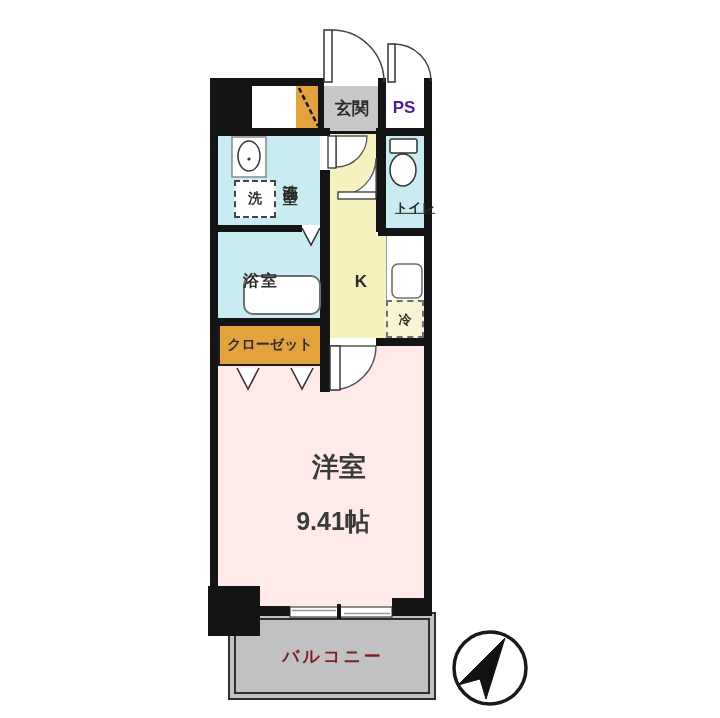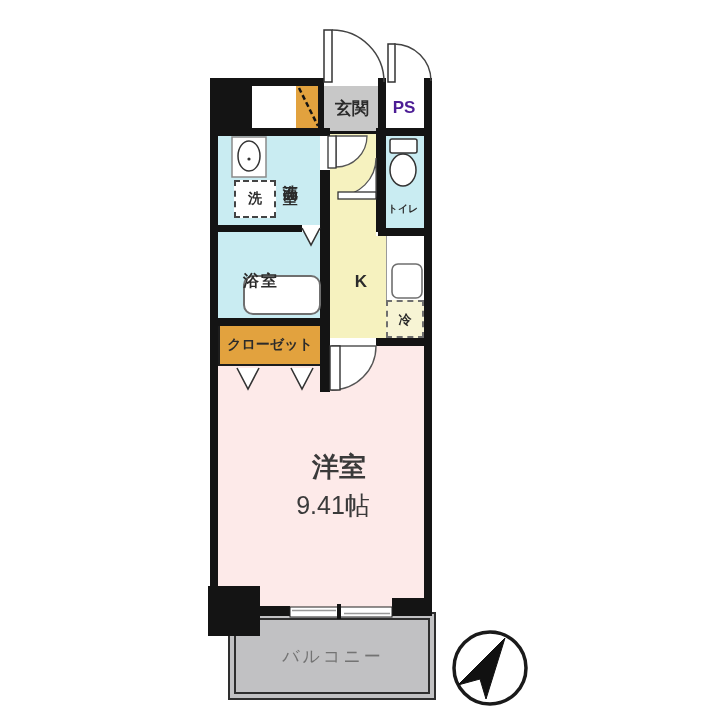--- a/index.html
+++ b/index.html
@@ -121,22 +121,22 @@
     <g>
       <circle cx="490" cy="668" r="36" fill="#ffffff" stroke="#1a1a1a" stroke-width="3.5"></circle>
       <polygon points="505,638 458,685 480,679 486,699" fill="#111" stroke="#111" stroke-width="1" stroke-linejoin="round"></polygon>
     </g>
   </svg>
 
   <div class="lbl" style="left:352px;top:109px;font-size:17px;font-weight:600;">玄関</div>
   <div class="lbl" style="left:404px;top:108px;font-size:17px;color:#4c1d95;font-weight:600;">PS</div>
   <div class="lbl vert" style="left:290px;top:176px;font-size:15px;font-weight:600;">洗面室</div>
   <div class="lbl" style="left:255px;top:199px;font-size:14px;font-weight:600;">洗</div>
-  <div class="lbl" style="left:403px;top:208px;font-size:10px;font-weight:600;">トイレ</div>
+  <div class="lbl" style="left:415px;top:208px;font-size:13px;font-weight:600;text-decoration:underline;">トイレ</div>
   <div class="lbl" style="left:261px;top:256px;font-size:16px;font-weight:600;letter-spacing:2px;margin-top:25px;">浴室</div>
   <div class="lbl" style="left:361px;top:282px;font-size:17px;font-weight:600;">K</div>
   <div class="lbl" style="left:405px;top:320px;font-size:13px;font-weight:600;">冷</div>
   <div class="lbl" style="left:270px;top:345px;font-size:14px;font-weight:600;">クローゼット</div>
   <div class="lbl" style="left:339px;top:468px;font-size:27px;font-weight:600;color:#3a3a3a;">洋室</div>
-  <div class="lbl" style="left:333px;top:506px;font-size:25px;font-weight:400;color:#3a3a3a;">9.41帖</div>
-  <div class="lbl" style="left:333px;top:657px;font-size:17px;font-weight:400;letter-spacing:3px;color:#737373;">バルコニー</div>
+  <div class="lbl" style="left:333px;top:522px;font-size:25px;font-weight:700;color:#3a3a3a;">9.41帖</div>
+  <div class="lbl" style="left:333px;top:657px;font-size:17px;font-weight:700;letter-spacing:3px;color:#7f1d1d;">バルコニー</div>
 
 </div>
 
 </body></html>

